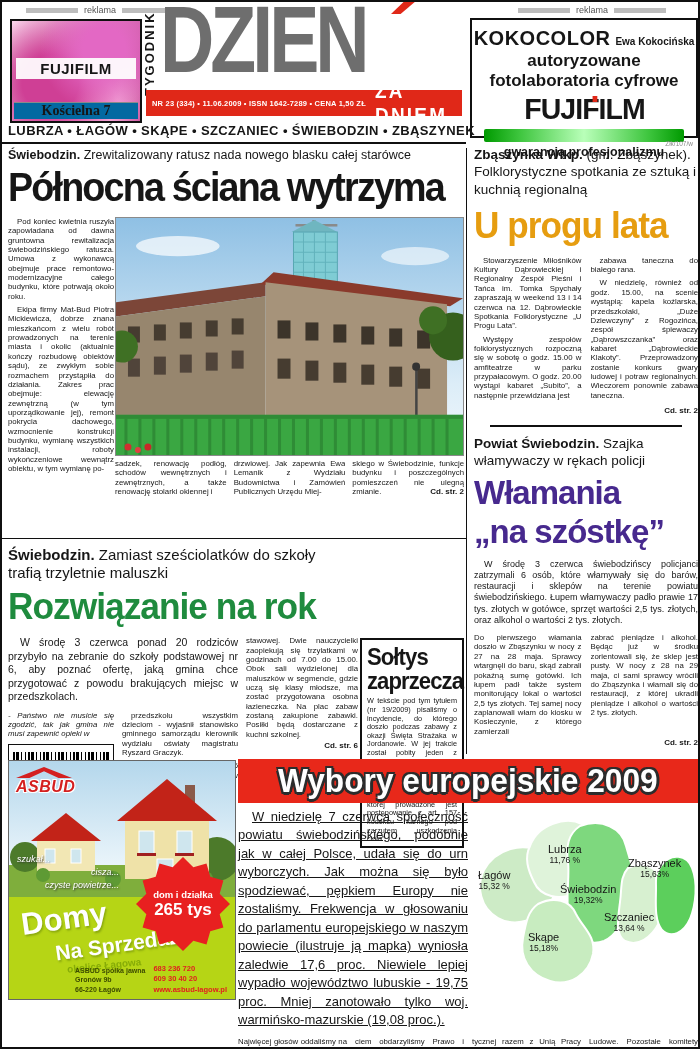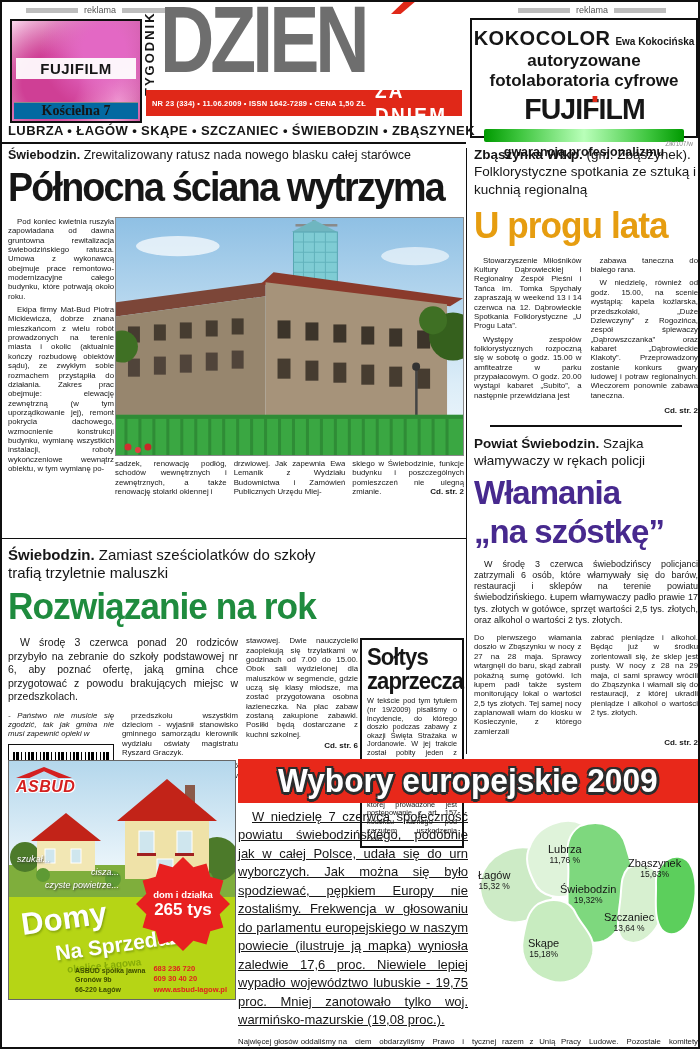--- a/index.html
+++ b/index.html
@@ -379,21 +379,21 @@
           <div class="mp">11,76 %</div>
         </div>
         <div class="ml" style="left:8px;top:62px;">
           <div class="mn">Łagów</div>
           <div class="mp">15,32 %</div>
         </div>
         <div class="ml" style="left:90px;top:76px;">
           <div class="mn">Świebodzin</div>
           <div class="mp">19,32%</div>
         </div>
-        <div class="ml" style="left:58px;top:130px;">
+        <div class="ml" style="left:58px;top:124px;">
           <div class="mn">Skąpe</div>
           <div class="mp">15,18%</div>
         </div>
         <div class="ml" style="left:134px;top:104px;">
           <div class="mn">Szczaniec</div>
           <div class="mp">13,64 %</div>
         </div>
         <div class="ml" style="left:158px;top:50px;">
           <div class="mn">Zbąszynek</div>
           <div class="mp">15,63%</div>

